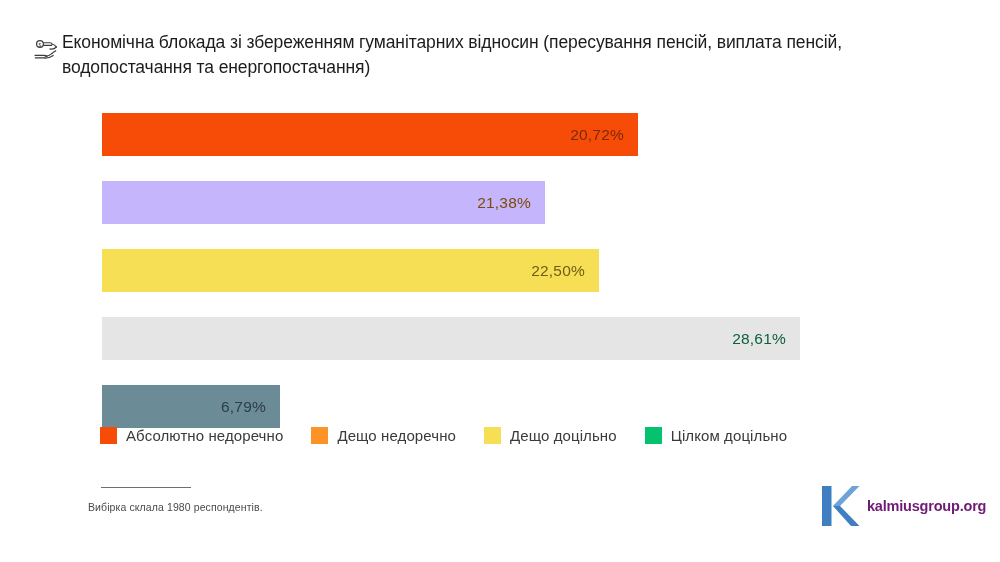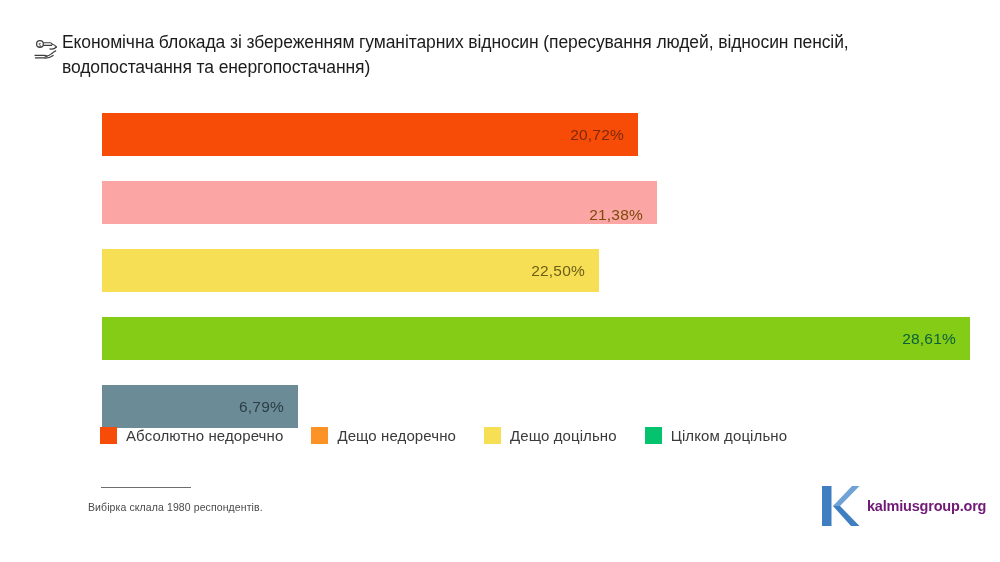--- a/index.html
+++ b/index.html
@@ -157,51 +157,51 @@
         <path d="M12.4 10.1h8.4"></path>
         <path d="M21.6 8.8c1.8.2 3.4 1.3 4.4 2.9"></path>
         <path d="M26 11.7c-1.8 1.9-4.4 2.6-6.9 2.0"></path>
         <path d="M3.2 20.6h9.6c1.6 0 2.6.6 3.2 1.3"></path>
         <path d="M3.6 23.4h10.2"></path>
         <path d="M14.2 21.6c2.6-.2 5.2-1.3 7.2-3.1"></path>
         <path d="M21.4 18.5c1.6-1.4 2.9-2.3 3.9-2.7"></path>
         <path d="M14.0 23.6c3.0 0 6.0-1.0 8.6-2.8"></path>
       </svg>
     </div>
-    <div class="title">Економічна блокада зі збереженням гуманітарних відносин (пересування людей, відносин пенсій, водопостачання та енергопостачання)</div>
+    <div class="title">Економічна блокада зі збереженням гуманітарних відносин (пересування пенсій, виплата пенсій, водопостачання та енергопостачання)</div>
   </div>
 
   <div class="chart">
 
     <div class="bar-row">
       <div class="bar" style="width:536px;background:#F74C08;">
         <span class="bar-value v-dark-red">20,72%</span>
       </div>
     </div>
 
     <div class="bar-row">
-      <div class="bar" style="width:555px;background:#fca5a5;align-items:flex-end;">
+      <div class="bar" style="width:443px;background:#c4b5fd;">
         <span class="bar-value v-dark-or">21,38%</span>
       </div>
     </div>
 
     <div class="bar-row">
       <div class="bar" style="width:497px;background:#F7DF55;">
         <span class="bar-value v-dark-yel">22,50%</span>
       </div>
     </div>
 
     <div class="bar-row">
-      <div class="bar" style="width:868px;background:#84cc16;">
+      <div class="bar" style="width:698px;background:#e5e5e5;">
         <span class="bar-value v-dark-grn">28,61%</span>
       </div>
     </div>
 
     <div class="bar-row">
-      <div class="bar" style="width:196px;background:#6B8B96;">
+      <div class="bar" style="width:178px;background:#6B8B96;">
         <span class="bar-value v-dark-gry">6,79%</span>
       </div>
     </div>
 
   </div>
 
   <div class="legend">
 
     <div class="legend-item">
       <span class="legend-swatch" style="background:#F74C08;"></span>

